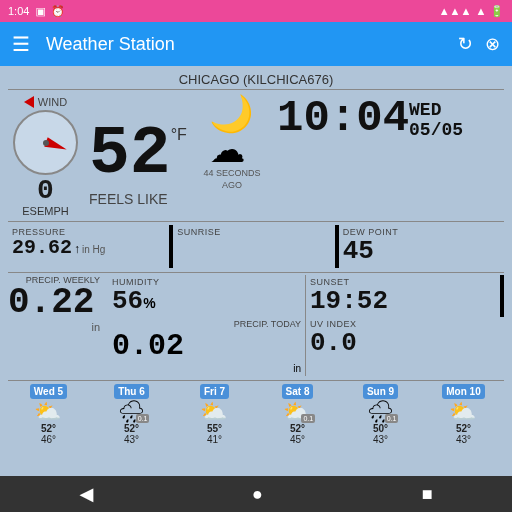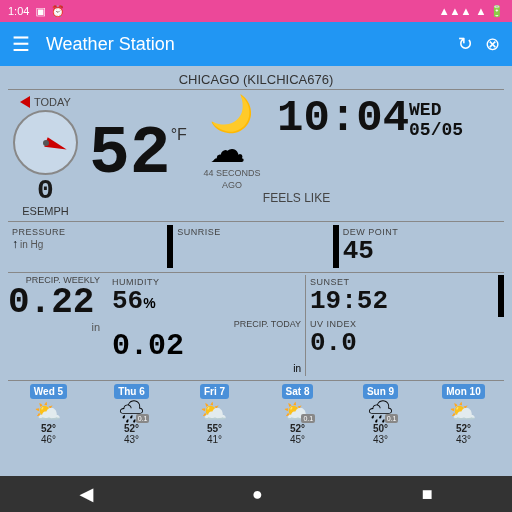--- a/index.html
+++ b/index.html
@@ -165,23 +165,23 @@
       font-size: 36px;
       line-height: 1;
     }
     .weather-ago {
       font-size: 9px;
       color: #555;
       text-align: center;
       line-height: 1.3;
     }
     .feels-like {
-      font-size: 12px;
+      font-size: 14px;
       color: #444;
-      text-align: center;
+      text-align: left;
     }
     .time-block {
       display: flex;
       align-items: flex-end;
     }
     .time-big {
       font-size: 44px;
       font-weight: bold;
       font-family: 'Courier New', monospace;
       color: #111;
@@ -197,21 +197,21 @@
     
     .stats-grid {
       display: grid;
       grid-template-columns: 1fr 1fr 1fr;
       border-top: 1px solid #888;
       padding-top: 3px;
       gap: 0;
     }
     .stat-cell {
       padding: 2px 4px;
-      border-right: 6px solid #000000;
+      border-right: 4px solid #000000;
     }
     .stat-cell:last-child { border-right: none; }
     .stat-label {
       font-size: 9px;
       color: #444;
       text-transform: uppercase;
       letter-spacing: 0.5px;
     }
     .stat-value {
       font-size: 26px;
@@ -340,21 +340,21 @@
 
 <div class="main">
 
   <div class="station-name">CHICAGO (KILCHICA676)</div>
 
   <div class="top-section">
 
     <div class="wind-section">
       <div class="wind-label">
         <div class="wind-arrow"></div>
-        <span>TODAY</span>
+        <span>WIND</span>
       </div>
       <div class="wind-compass">
         <div class="compass-needle"></div>
         <div class="compass-center"></div>
       </div>
       <div class="wind-speed-val">0</div>
       <div class="wind-units-row">
         <span>ESE</span>
         <span>MPH</span>
       </div>
@@ -379,20 +379,21 @@
         </div>
       </div>
       <div class="feels-like">FEELS LIKE</div>
     </div>
   </div>
 
   <div class="stats-grid">
     <div class="stat-cell">
       <div class="stat-label">PRESSURE</div>
       <div style="display:flex;align-items:baseline;gap:2px;">
+        <span class="stat-value" style="font-size:20px;">29.62</span>
         <span style="font-size:12px;">↑</span>
         <span class="stat-unit">in Hg</span>
       </div>
     </div>
     <div class="stat-cell">
       <div class="stat-label">SUNRISE</div>
     </div>
     <div class="stat-cell">
       <div class="stat-label">DEW POINT</div>
       <div class="stat-value">45</div>

